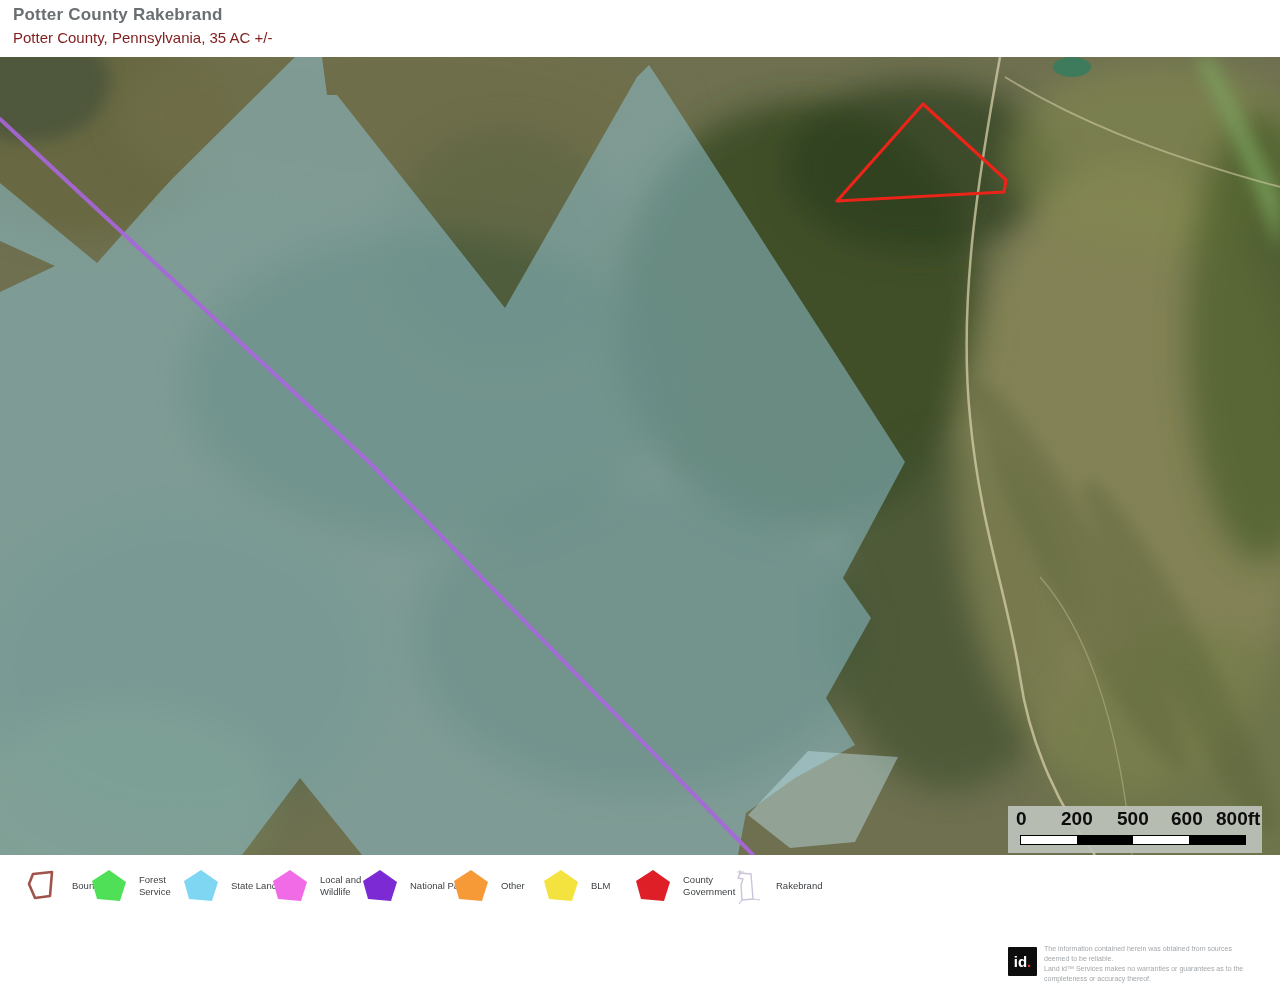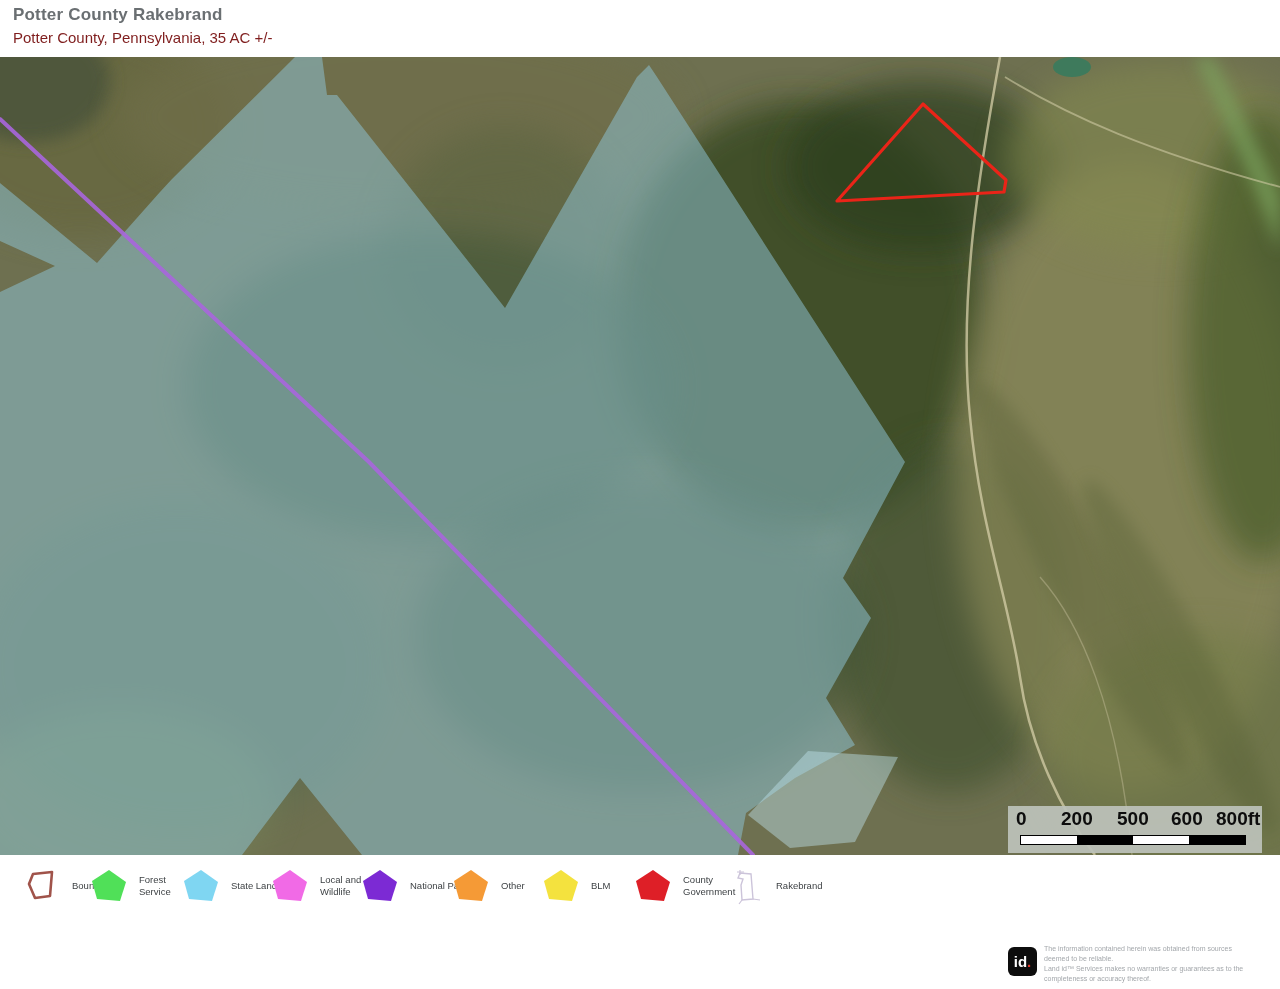--- a/index.html
+++ b/index.html
@@ -22,21 +22,21 @@
   .sb-seg{width:56px;height:8px;}
 
   
   .legend{position:absolute;top:855px;left:0;width:1280px;height:78px;background:#fff;}
   .legend-item{position:absolute;top:8px;display:flex;align-items:center;gap:12px;height:46px;}
   .legend-item svg{flex:0 0 auto;}
   .ll{font-size:9.5px;color:#3f4346;line-height:1.25;white-space:nowrap;}
 
   
   .footer{position:absolute;left:1008px;top:944px;width:268px;height:42px;}
-  .logo{position:absolute;left:0;top:3px;width:29px;height:29px;background:#0d0d0d;border-radius:6px;
+  .logo{position:absolute;left:0;top:3px;width:29px;height:29px;background:#0d0d0d;border-radius:1px;
         color:#fff;font-weight:bold;font-size:15px;display:flex;align-items:center;justify-content:center;}
   .logo .dot{color:#e03428;}
   .disc{position:absolute;left:36px;top:0;width:232px;font-size:7px;color:#a3a7ab;line-height:1.45;}
 </style>
 </head>
 <body>
 
 <div class="page">
 
   <div class="hdr">

